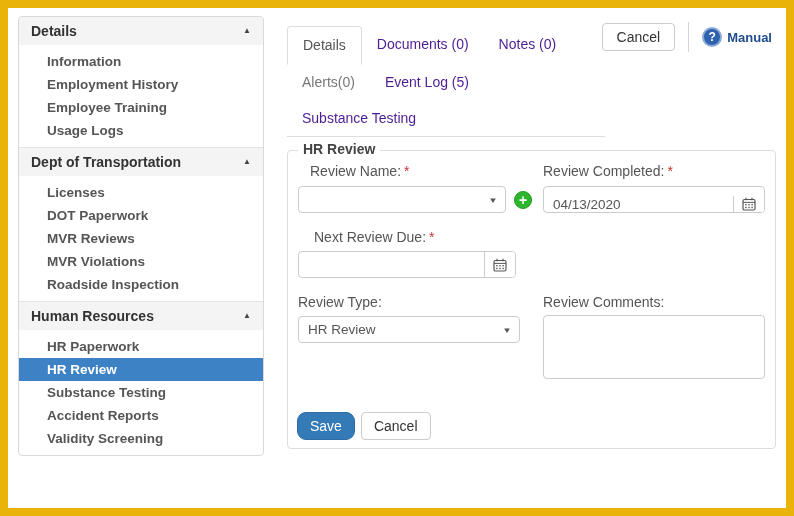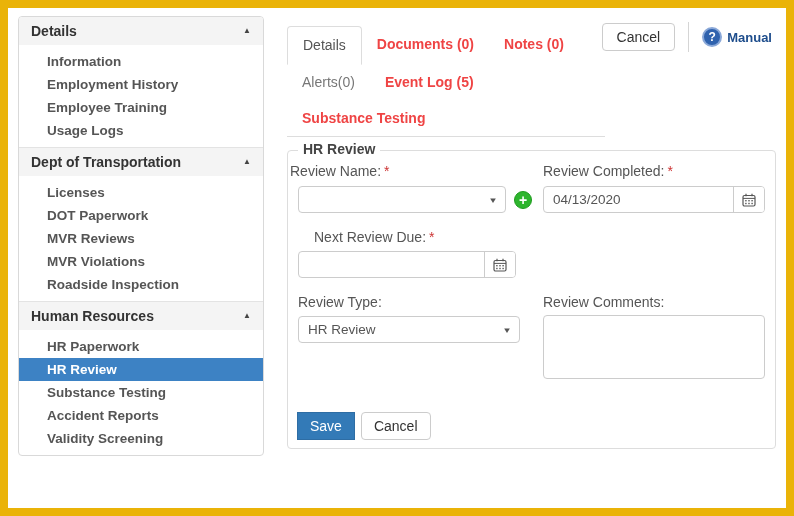--- a/index.html
+++ b/index.html
@@ -119,21 +119,21 @@
     cursor: pointer;
     border-radius: 4px 4px 0 0;
     margin-bottom: -1px;
   }
   .tab.active {
     background: #fff;
     border: 1px solid #ddd;
     border-bottom-color: #fff;
     color: #555;
   }
-  .tab.link { color: #ef4444; font-weight: bold; }
+  .tab.link { color: #4c1d95; }
   .tab.muted { color: #777; }
 
   
   .fieldset {
     position: absolute;
     left: 279px; top: 142px;
     width: 489px; height: 299px;
     border: 1px solid #ddd;
     border-radius: 4px;
   }
@@ -228,21 +228,21 @@
   .form-buttons {
     position: absolute;
     left: 9px; top: 261px;
     display: flex;
     gap: 6px;
   }
   .btn-save {
     background: #337ab7;
     border: 1px solid #2e6da4;
     color: #fff;
-    border-radius: 0;
+    border-radius: 9px;
     padding: 5px 12px;
     font-size: 14px;
     font-family: "Liberation Sans", sans-serif;
     cursor: pointer;
   }
   .btn-cancel-form {
     background: #fff;
     border: 1px solid #ccc;
     color: #333;
     border-radius: 4px;
@@ -312,33 +312,33 @@
     <div class="tab link">Documents (0)</div>
     <div class="tab link">Notes (0)</div>
     <div class="tab muted">Alerts(0)</div>
     <div class="tab link">Event Log (5)</div>
     <div class="tab link">Substance Testing</div>
   </div>
 
   <div class="fieldset">
     <div class="legend">HR Review</div>
 
-    <div class="flabel" style="left:2px; top:12px;">
+    <div class="flabel" style="left:22px; top:12px;">
       <span>Review Name:</span><span class="req">*</span>
     </div>
     <div class="control select-box" style="left:10px; top:35px; width:208px;">
       <span></span>
       <span class="caret">▼</span>
     </div>
     <div class="add-btn" style="left:226px; top:40px;">+</div>
 
     <div class="flabel" style="left:255px; top:12px;">
       <span>Review Completed:</span><span class="req">*</span>
     </div>
-    <div class="control input-group" style="left:255px; top:35px; width:222px;">
+    <div class="control input-group" style="left:255px; top:35px; width:222px;align-items:flex-end;">
       <input type="text" value="04/13/2020" style="">
       <div class="addon">
         <svg width="16" height="16" viewBox="0 0 16 16">
           <rect x="2" y="3.5" width="12" height="10.5" rx="1.5" fill="none" stroke="#555" stroke-width="1.2"></rect>
           <line x1="2" y1="6.4" x2="14" y2="6.4" stroke="#555" stroke-width="1"></line>
           <line x1="5" y1="1.8" x2="5" y2="4.2" stroke="#555" stroke-width="1.2"></line>
           <line x1="11" y1="1.8" x2="11" y2="4.2" stroke="#555" stroke-width="1.2"></line>
           <rect x="4.2" y="8" width="1.4" height="1.4" fill="#555"></rect>
             <rect x="7.3" y="8" width="1.4" height="1.4" fill="#555"></rect>
             <rect x="10.4" y="8" width="1.4" height="1.4" fill="#555"></rect>

